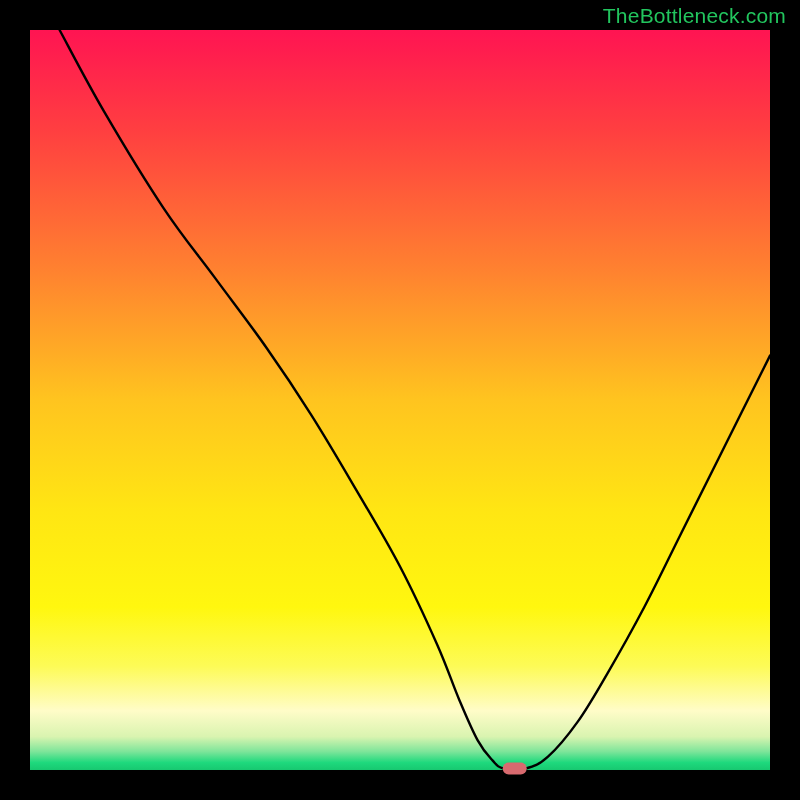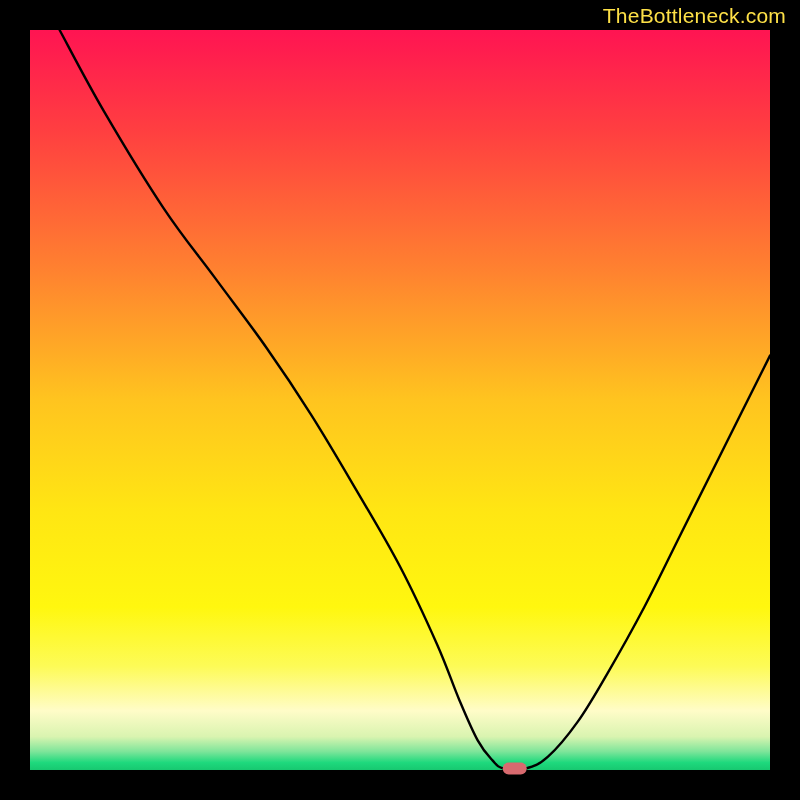--- a/index.html
+++ b/index.html
@@ -14,21 +14,21 @@
   .frame {
     position: relative;
     width: 800px;
     height: 800px;
     background: #000;
   }
   .watermark {
     position: absolute;
     top: 4px;
     right: 14px;
-    color: #fde047;
+    color: #22c55e;
     font-size: 21px;
     font-weight: 400;
     letter-spacing: 0.2px;
     z-index: 10;
   }
   svg.plot {
     position: absolute;
     top: 0;
     left: 0;
   }

